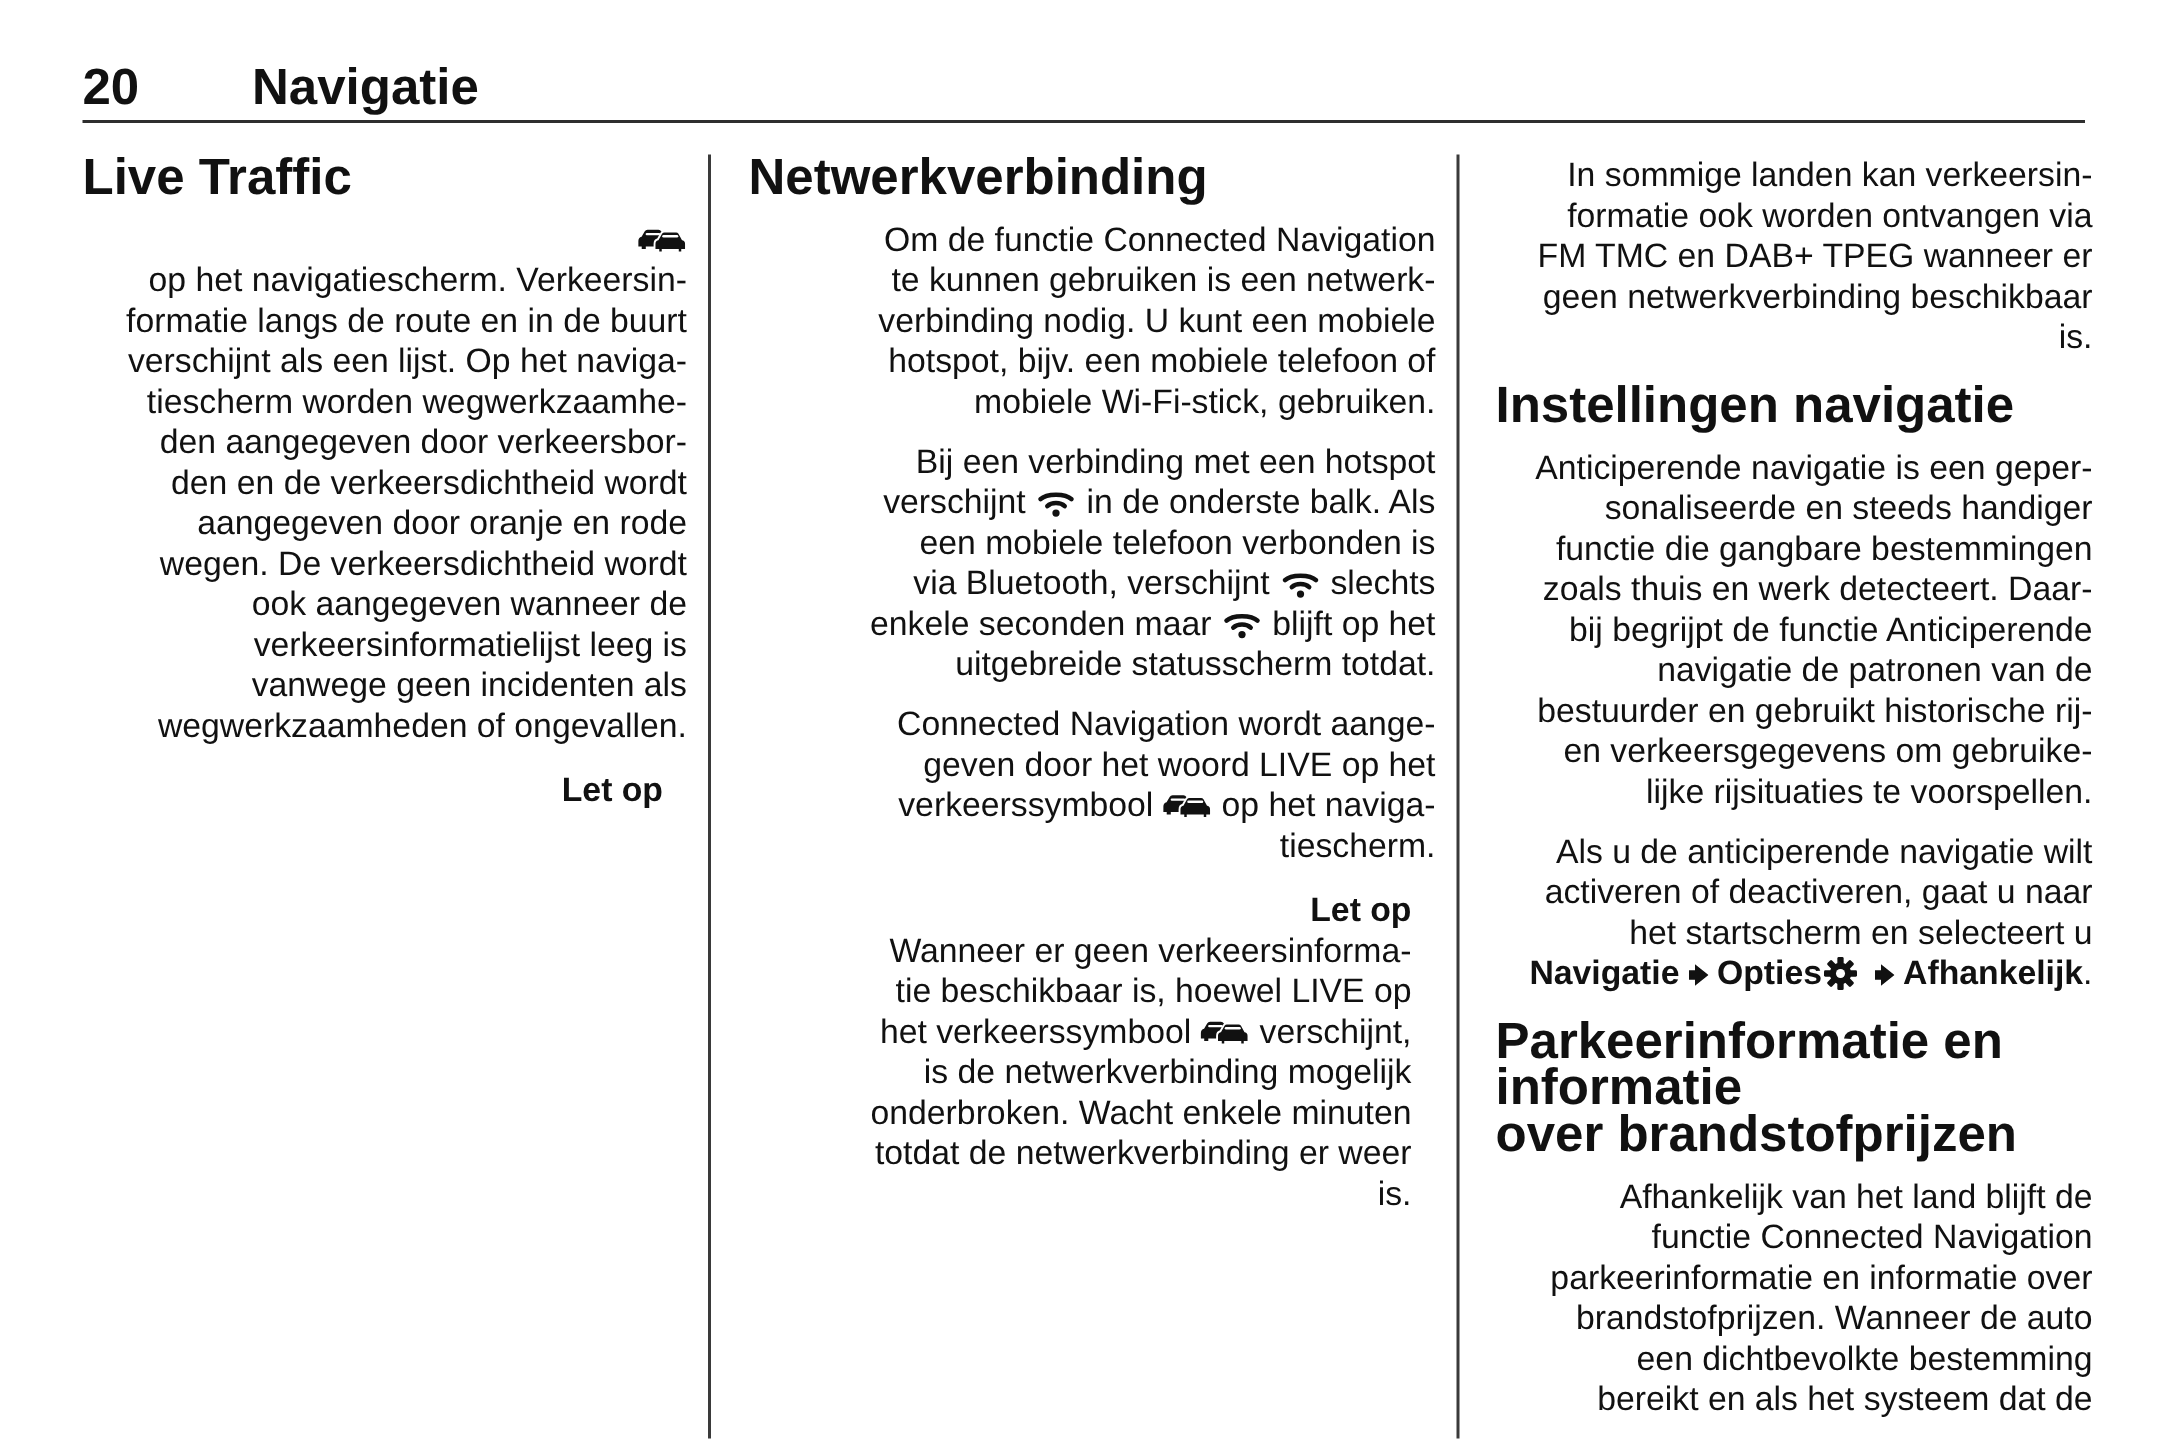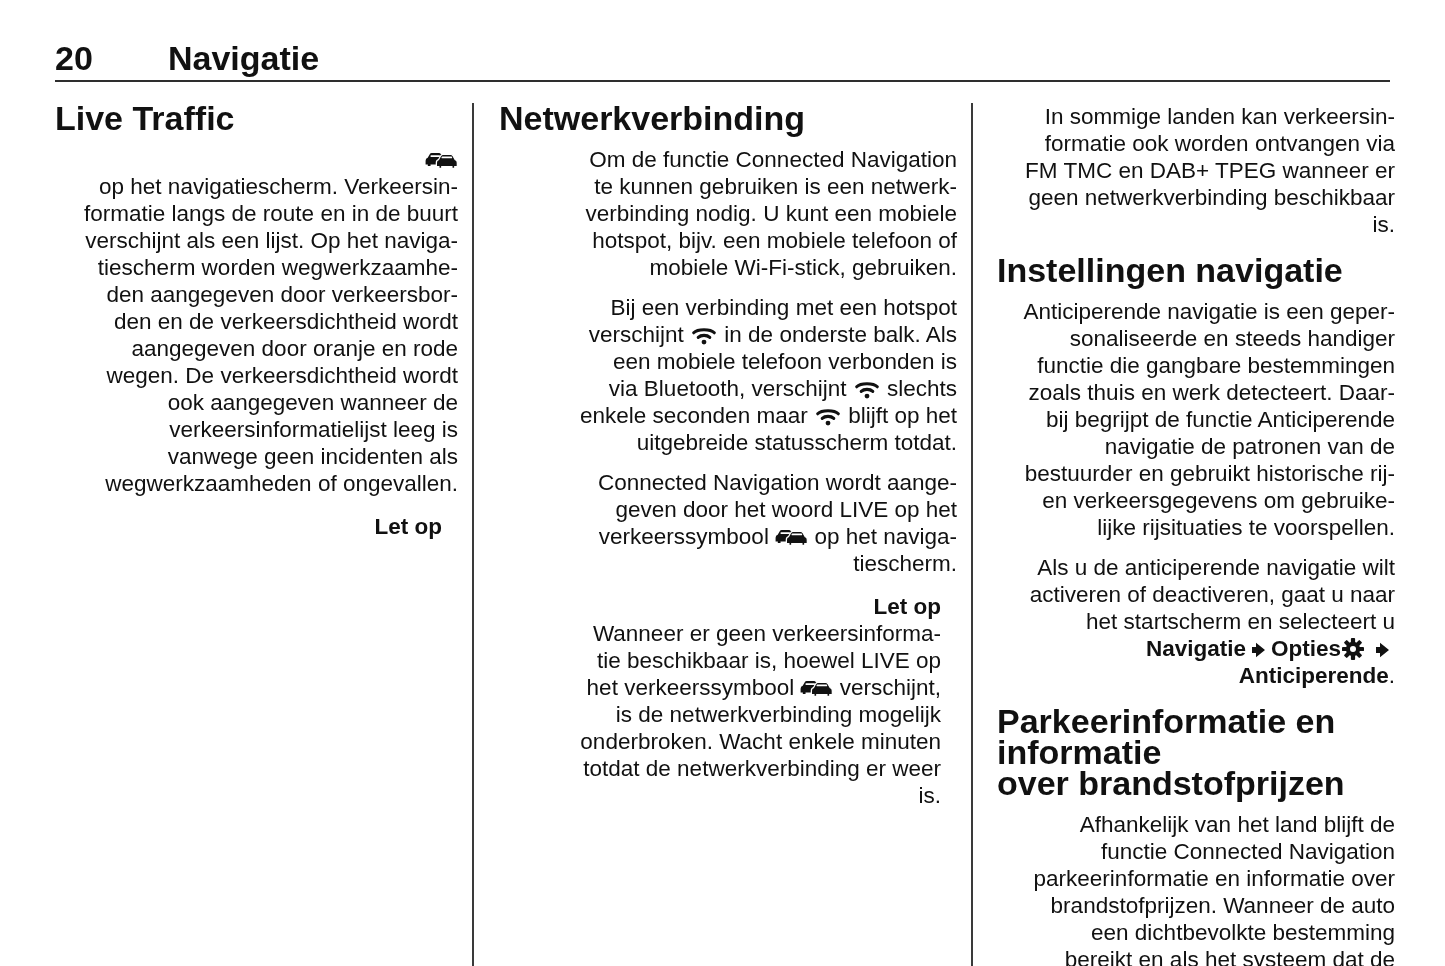--- a/index.html
+++ b/index.html
@@ -167,21 +167,21 @@
                 <rect x="-2.3" y="-12" width="4.6" height="6" rx="1" transform="rotate(135)"></rect>
                 <rect x="-2.3" y="-12" width="4.6" height="6" rx="1" transform="rotate(180)"></rect>
                 <rect x="-2.3" y="-12" width="4.6" height="6" rx="1" transform="rotate(225)"></rect>
                 <rect x="-2.3" y="-12" width="4.6" height="6" rx="1" transform="rotate(270)"></rect>
                 <rect x="-2.3" y="-12" width="4.6" height="6" rx="1" transform="rotate(315)"></rect>
                 <circle r="7.8"></circle>
               </g>
               <circle r="3.3" fill="#fff"></circle>
             </svg></span><span class="inline-icon arrow-icon-box"><svg width="13" height="16" viewBox="0 0 13 16">
               <path d="M0 4.9 H4 V0.8 L13 8 4 15.2 V11.1 H0 Z" fill="#111"></path>
-            </svg></span><span class="bold">Anticiperende</span><span>.</span></p>
+            </svg></span><span class="bold">Afhankelijk</span><span>.</span></p>
       <h2 class="section-heading spaced">Parkeerinformatie en informatie
 over brandstofprijzen</h2>
       <p class="body">Afhankelijk van het land blijft de
 functie Connected Navigation
 parkeerinformatie en informatie over
 brandstofprijzen. Wanneer de auto
 een dichtbevolkte bestemming
 bereikt en als het systeem dat de</p>
     </div>
 

